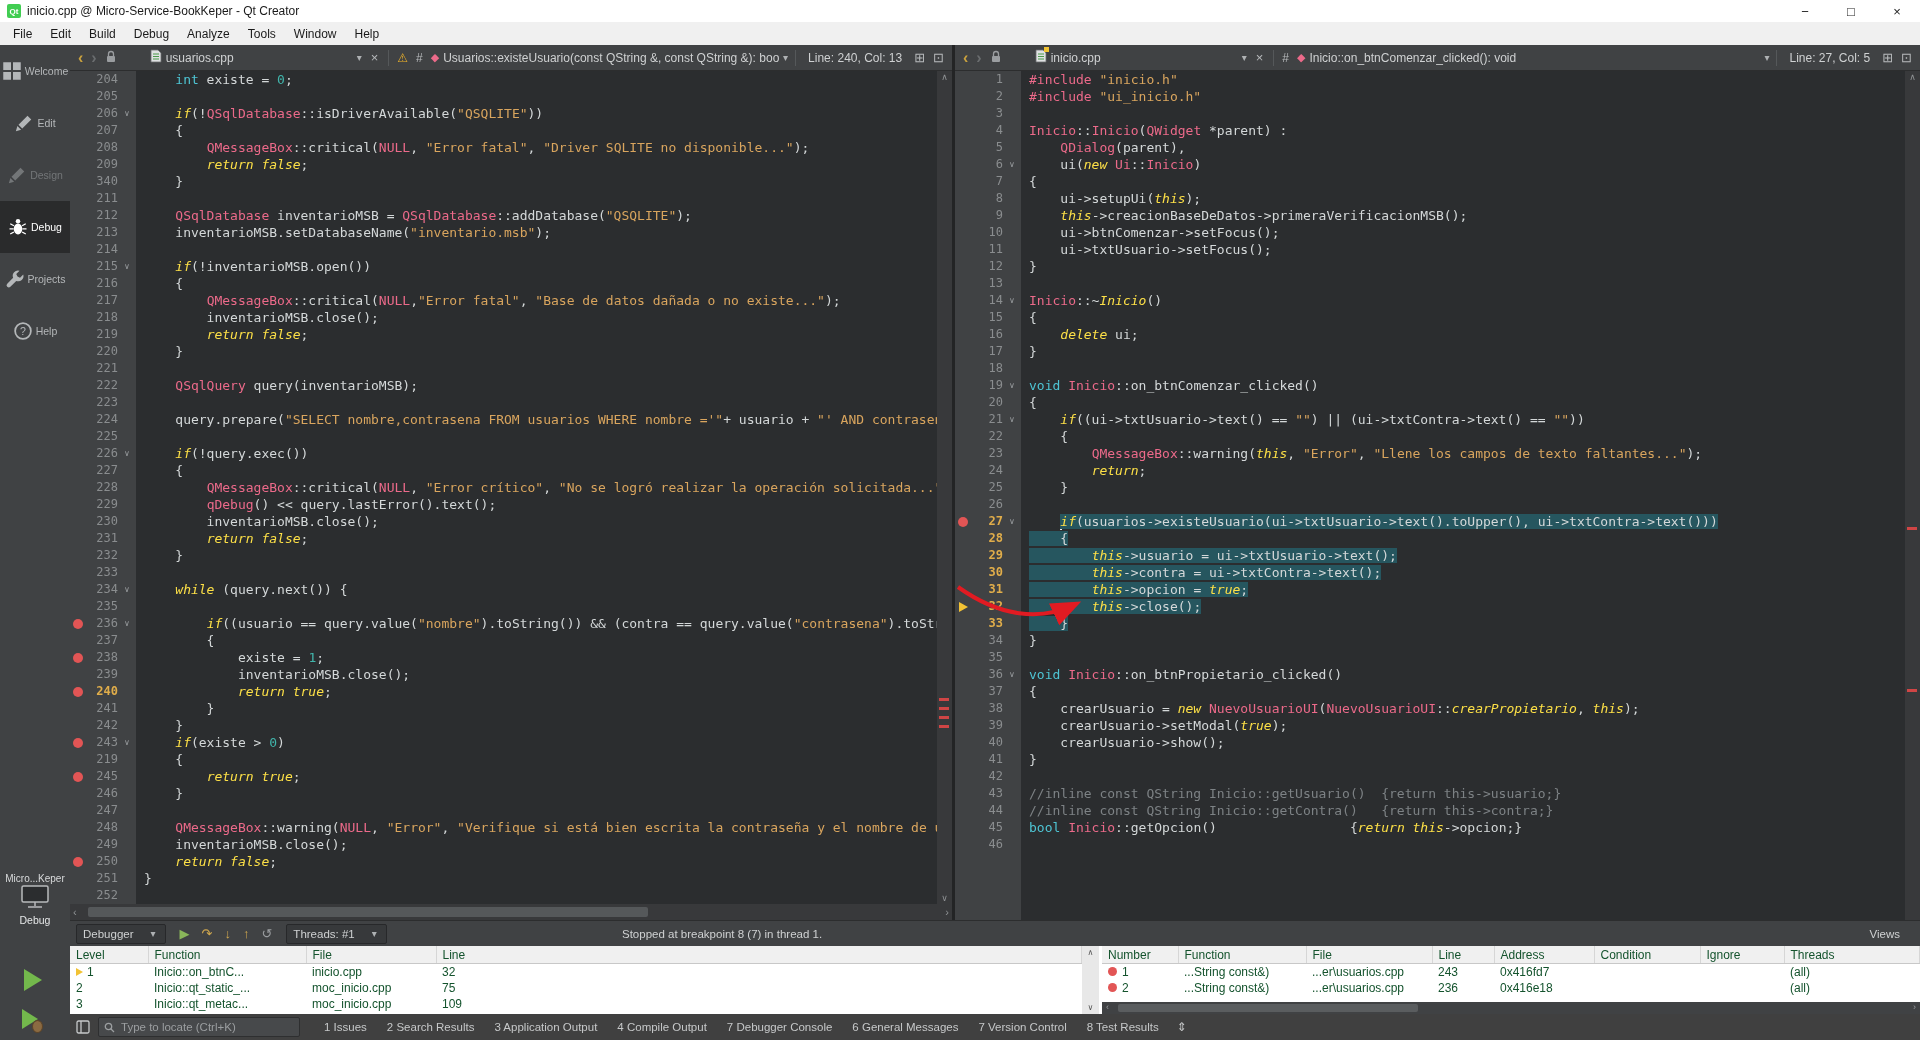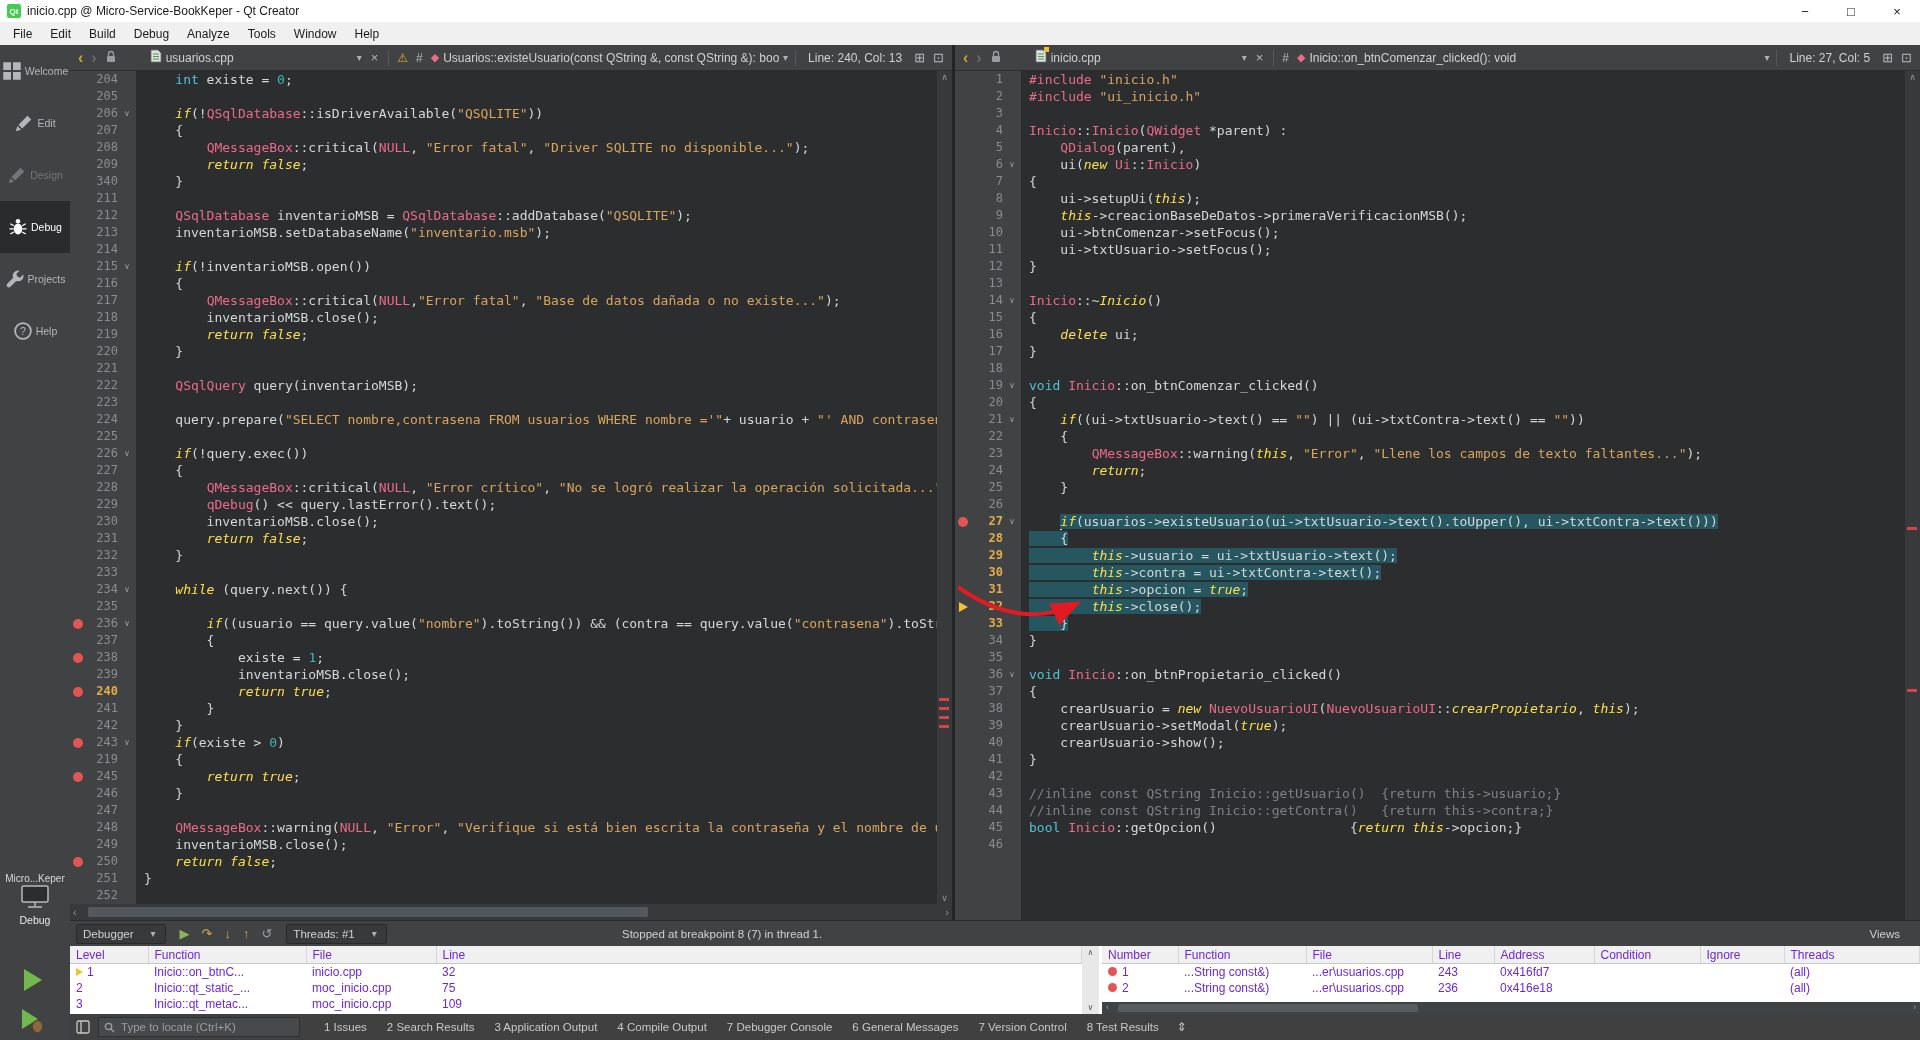--- a/index.html
+++ b/index.html
@@ -102,21 +102,21 @@
     border-top:1px solid #2c2d2e;display:flex;align-items:center;color:#cfd1d2;font-size:11.5px;
     box-sizing:border-box;padding:0 6px;}
   .dbgcombo{background:#37393b;border:1px solid #27282a;border-radius:2px;height:18px;
     display:flex;align-items:center;padding:0 6px;margin-right:10px;}
   .dbgcombo .dd{margin-left:14px;}
   #dbgicons{display:flex;align-items:center;gap:12px;margin:0 14px 0 4px;font-size:13px;}
   #dbgstatus{position:absolute;left:552px;color:#cfd1d2;}
   #viewslbl{margin-left:auto;padding-right:14px;}
   
   #tables{position:absolute;left:70px;top:946px;width:1850px;height:68px;background:#ffffff;}
-  table{border-collapse:collapse;font-size:12px;color:#6d28d9;table-layout:fixed;}
+  table{border-collapse:collapse;font-size:12px;color:#14532d;table-layout:fixed;}
   th{background:#f0f0f0;border-right:1px solid #d6d6d6;border-bottom:1px solid #c8c8c8;
     font-weight:normal;text-align:left;padding:1px 6px;height:15px;overflow:hidden;}
   td{padding:0 6px;height:16px;white-space:nowrap;overflow:hidden;}
   #stacktable{position:absolute;left:0;top:0;width:1012px;}
   #tscroll{position:absolute;left:1012px;top:0;width:17px;height:68px;background:#e8e8e8;
     color:#555;font-size:8px;text-align:center;}
   #tscroll .up{position:absolute;top:2px;left:0;width:17px;}
   #tscroll .dn{position:absolute;bottom:2px;left:0;width:17px;}
   #bptable{position:absolute;left:1032px;top:0;right:8px;}
   .rowarrow{display:inline-block;width:0;height:0;border-top:4px solid transparent;

